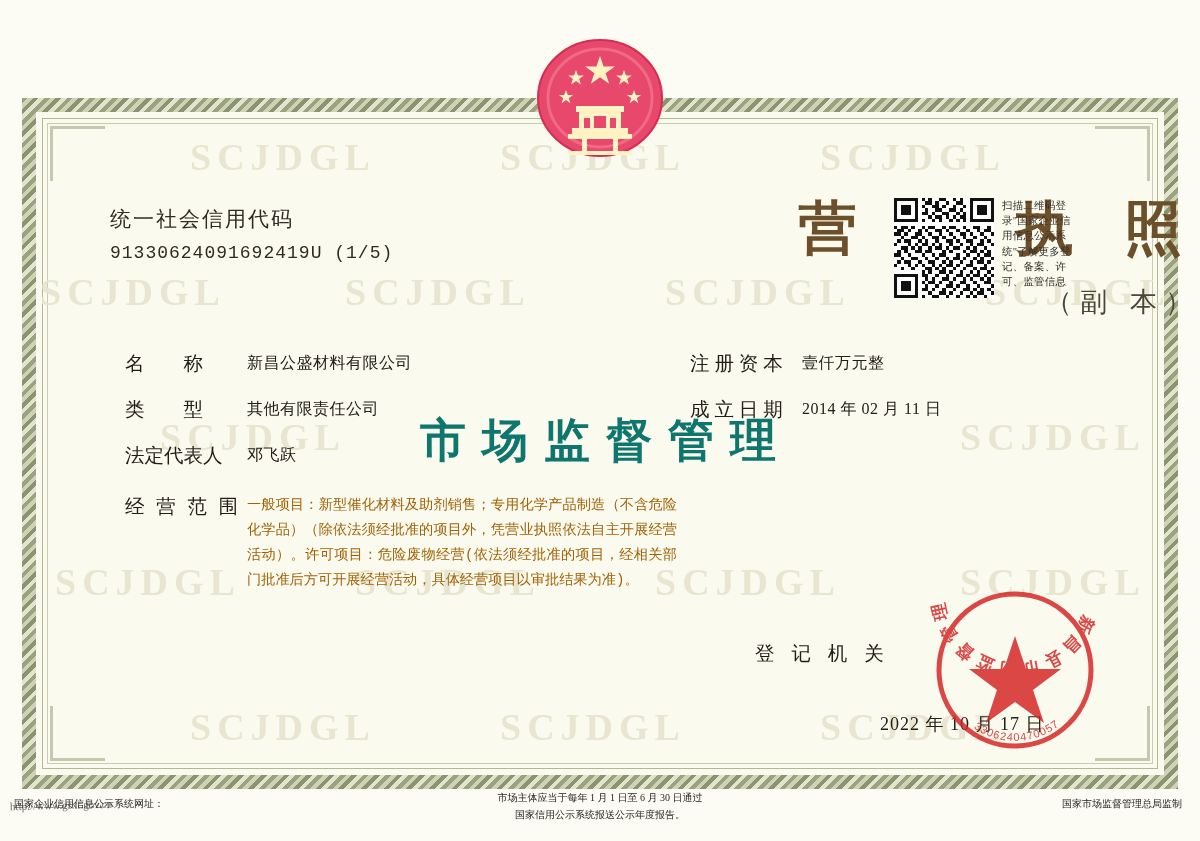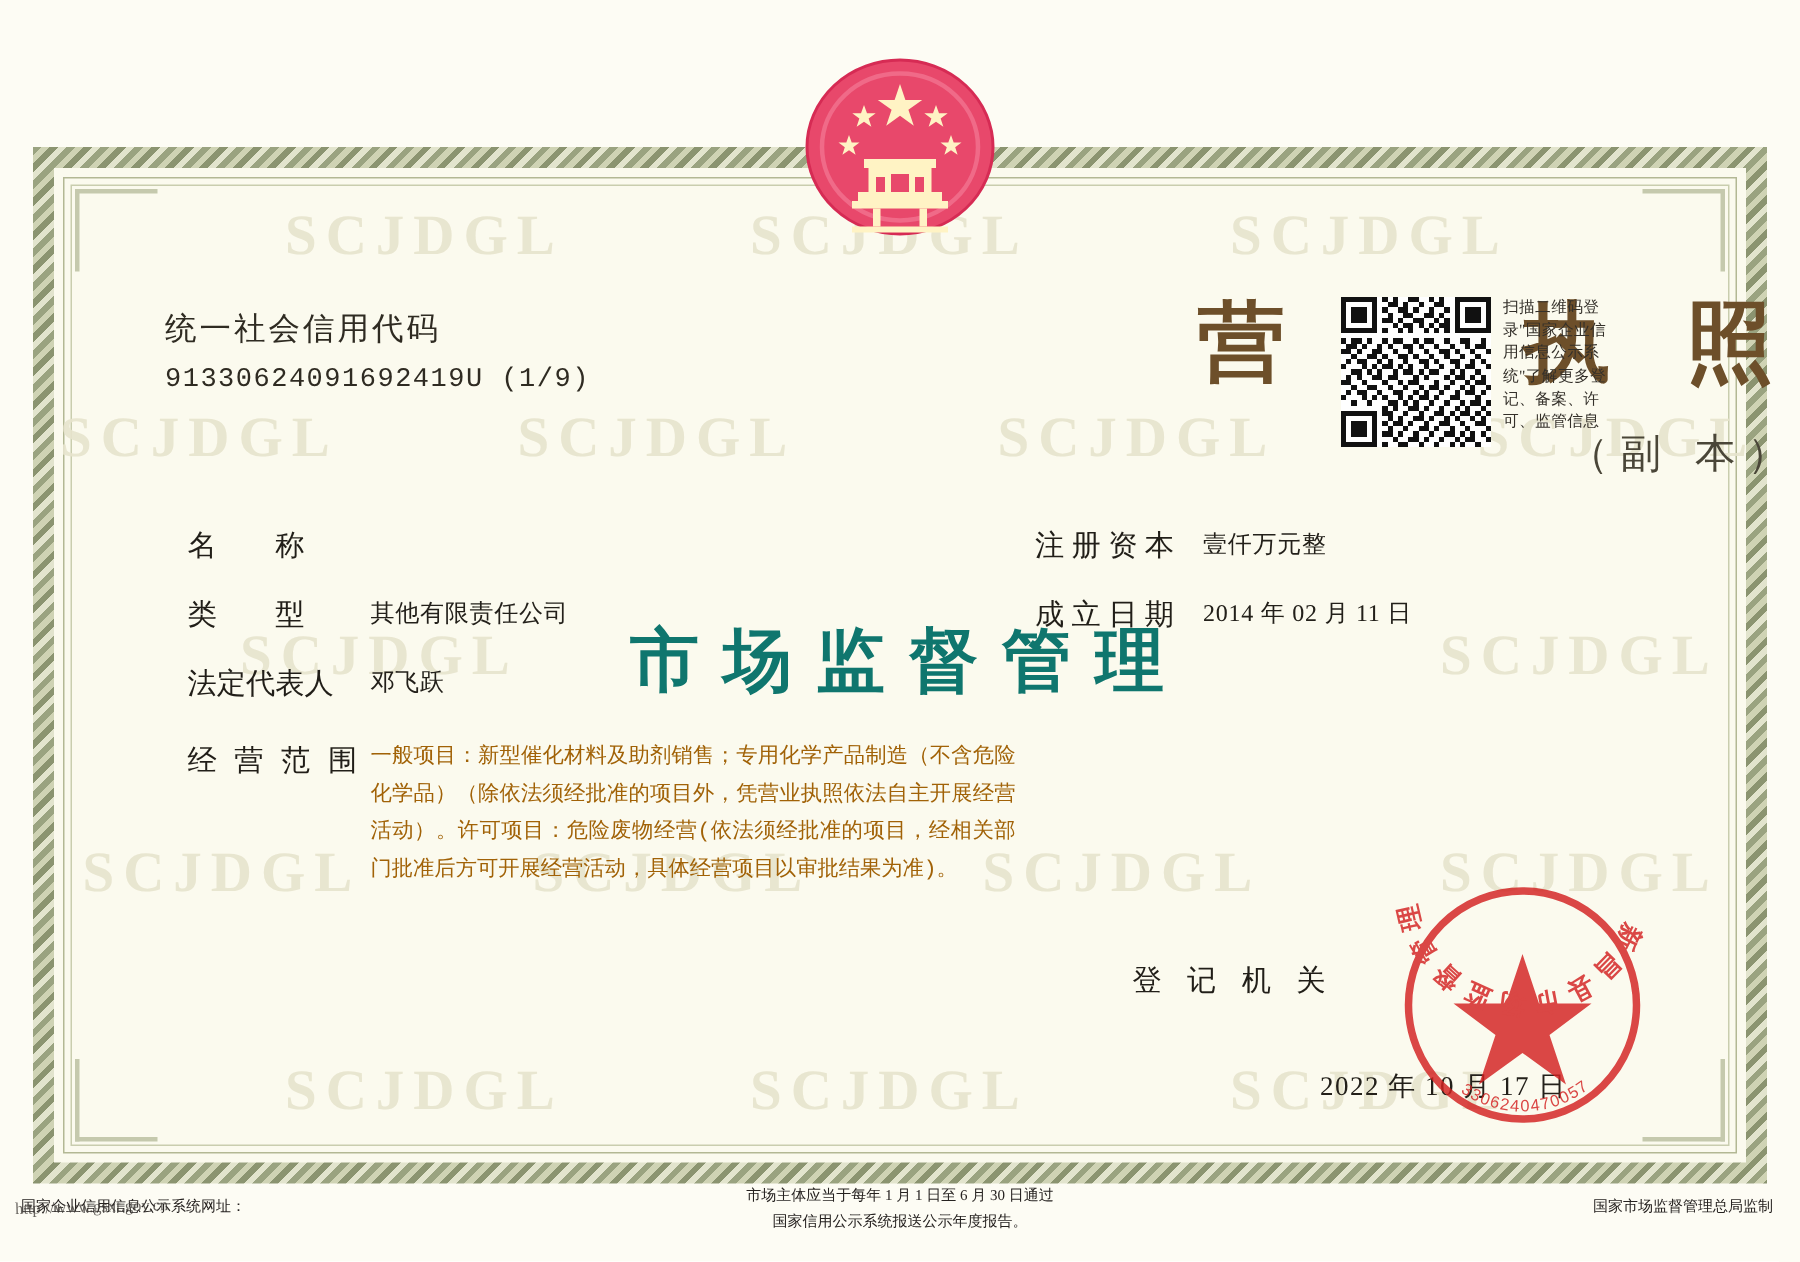--- a/index.html
+++ b/index.html
@@ -355,21 +355,21 @@
     </svg>
   </div>
 
   <div class="title-block">
     <div class="title">营 业 执 照</div>
     <div class="subtitle">（副 本）</div>
   </div>
 
   <div class="code-block">
     <div class="code-label">统一社会信用代码</div>
-    <div class="code-value">91330624091692419U  (1/9)</div>
+    <div class="code-value">91330624091692419U  (1/5)</div>
   </div>
 
   <div class="qr-wrap">
     <svg class="qr" viewBox="0 0 29 29" shape-rendering="crispEdges">
       <rect width="29" height="29" fill="#ffffff"></rect>
       <g fill="#111111">
         <rect x="0" y="0" width="7" height="1"></rect>
           <rect x="0" y="6" width="7" height="1"></rect>
         <rect x="0" y="0" width="1" height="7"></rect>
           <rect x="6" y="0" width="1" height="7"></rect>
@@ -609,20 +609,21 @@
           <rect x="23" y="28" width="1" height="1"></rect>
           <rect x="26" y="28" width="1" height="1"></rect>
       </g>
     </svg>
     <div class="qr-note">扫描二维码登录"国家企业信用信息公示系统"了解更多登记、备案、许可、监管信息</div>
   </div>
 
   <div class="fields">
     <div class="row">
       <div class="lbl">名　　称</div>
+      <div class="val">新昌公盛材料有限公司</div>
     </div>
     <div class="row">
       <div class="lbl">类　　型</div>
       <div class="val">其他有限责任公司</div>
     </div>
     <div class="row">
       <div class="lbl">法定代表人</div>
       <div class="val">邓飞跃</div>
     </div>
     <div class="row" style="margin-top:24px;font-family:Liberation Mono, monospace;">

